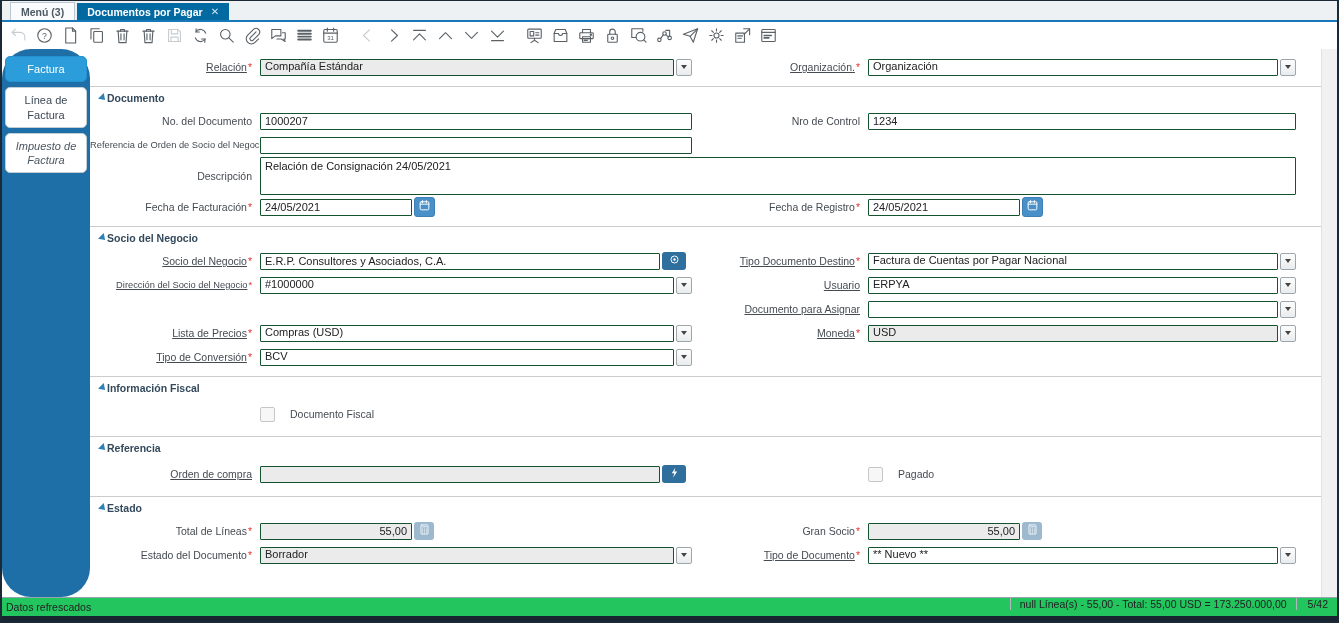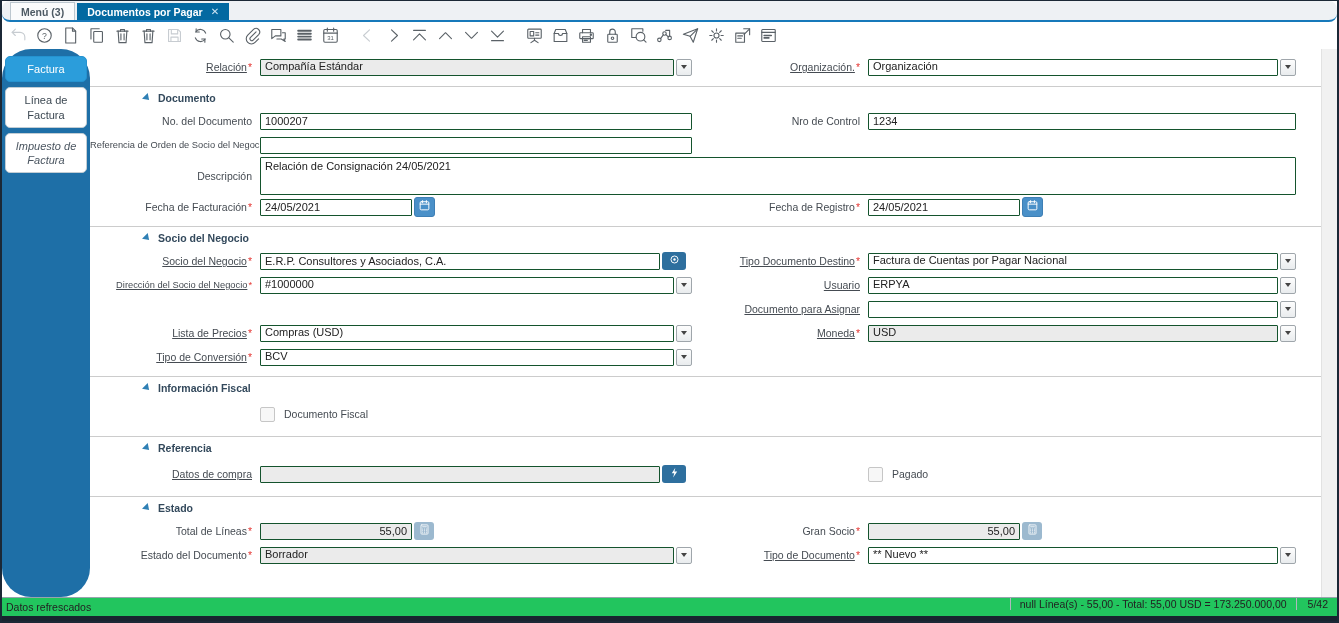--- a/index.html
+++ b/index.html
@@ -1,21 +1,21 @@
 <!DOCTYPE html>
 <html><head>
 <meta charset="utf-8">
 <style>
   html,body{margin:0;padding:0;background:#888;}
   .screen{width:1339px;height:623px;box-sizing:border-box;background:#fff;
     font-family:"Liberation Sans",sans-serif;border:2px solid #1b2836;border-top-width:1px;
     display:flex;flex-direction:column;overflow:hidden;}
   
   .tabbar{height:19px;flex:0 0 19px;background:#eef1f4;display:flex;align-items:flex-end;
-    border-bottom:2px solid #1779ba;padding-left:8px;gap:2px;border-radius:8px;}
+    border-bottom:2px solid #1779ba;padding-left:8px;gap:2px;}
   .tab{height:17px;display:flex;align-items:center;padding:0 10px;font-size:10.5px;font-weight:700;cursor:default;}
   .tab.inactive{background:#fafbfc;border:1px solid #bcc7cf;border-bottom:none;color:#4d5a64;}
   .tab.active{background:#0369a1;color:#fff;gap:8px;}
   .tab .close{font-size:10px;color:#cfe6f4;font-weight:400;}
   
   .toolbar{height:27px;flex:0 0 27px;background:#fff;display:flex;align-items:center;padding-left:5px;gap:3px;}
   .tbtn{width:23px;height:23px;display:flex;align-items:center;justify-content:center;color:#5a6167;}
   .tbtn .ic,.tbtn svg{display:block;width:19px;height:19px;}
   .tbtn.disabled{color:#c7ccd1;}
   .tbtn.gap{margin-left:11px;}
@@ -53,23 +53,23 @@
   .btn-blue{width:19px;height:18px;flex:0 0 19px;background:#4a90c8;border:1px solid #3e7fb5;border-radius:3px;
     display:flex;align-items:center;justify-content:center;}
   .btn-blue svg{width:13px;height:13px;}
   .btn-steel{width:24px;height:18px;flex:0 0 24px;background:#2e6f9e;border-radius:3px;
     display:flex;align-items:center;justify-content:center;}
   .btn-steel svg{width:13px;height:13px;}
   .btn-calc{width:20px;height:18px;flex:0 0 20px;background:#9cb9cf;border-radius:3px;
     display:flex;align-items:center;justify-content:center;}
   .btn-calc svg{width:13px;height:13px;}
   .checkbox{width:15px;height:15px;box-sizing:border-box;border:1px solid #c6c6c6;background:#f7f7f7;border-radius:2px;}
-  .cb-label{font-size:10.5px;color:#454b52;margin-left:7px;}
+  .cb-label{font-size:10.5px;color:#454b52;margin-left:13px;}
   .section-line{border-top:1px solid #ccc;margin-top:7px;}
-  .section-header{display:flex;align-items:center;gap:7px;padding:5px 0 5px 9px;margin-left:44px;}
+  .section-header{display:flex;align-items:center;padding:5px 0 5px 9px;}
   .sec-tri{width:0;height:0;border-left:4px solid transparent;border-right:4px solid transparent;
     border-top:6px solid #2f80b5;transform:rotate(-45deg);}
   .section-title{font-size:10.5px;font-weight:700;color:#33495c;}
   
   .statusbar{height:18px;flex:0 0 18px;border-top:1px solid #98a4ad;background:#22c55e;
     display:flex;align-items:center;justify-content:space-between;font-size:10.5px;color:#222;padding-left:4px;}
   .status-right{display:flex;align-items:flex-start;height:100%;}
   .summary{border-left:1px solid #b0b8be;padding:0 9px;display:flex;align-items:center;}
   .rec{border-left:1px solid #b0b8be;padding:0 9px 0 11px;display:flex;align-items:center;}
   .bottom-frame{height:5px;flex:0 0 5px;background:#18242f;}
@@ -587,21 +587,21 @@
           <div></div>
           <div></div>
         </div>
         <div class="section-line"></div>
         <div class="section-header">
           <span class="sec-tri"></span>
           <span class="section-title">Referencia</span>
         </div>
         <div class="row cbrow">
           <div>
-            <div class="lbl link"><span class="t">Datos de compra</span></div>
+            <div class="lbl link"><span class="t">Orden de compra</span></div>
           </div>
           <div>
             <div class="fld">
               <input class="box w-search ro" value="" style="">
               <span class="btn-steel">
                 <span class="ic"><svg viewBox="0 0 24 24">
                     <path d="M13.5 3 7 13.5h4.5L9.5 21l7.5-11h-5z" fill="#ffffff"></path>
                   </svg></span>
               </span>
             </div>

